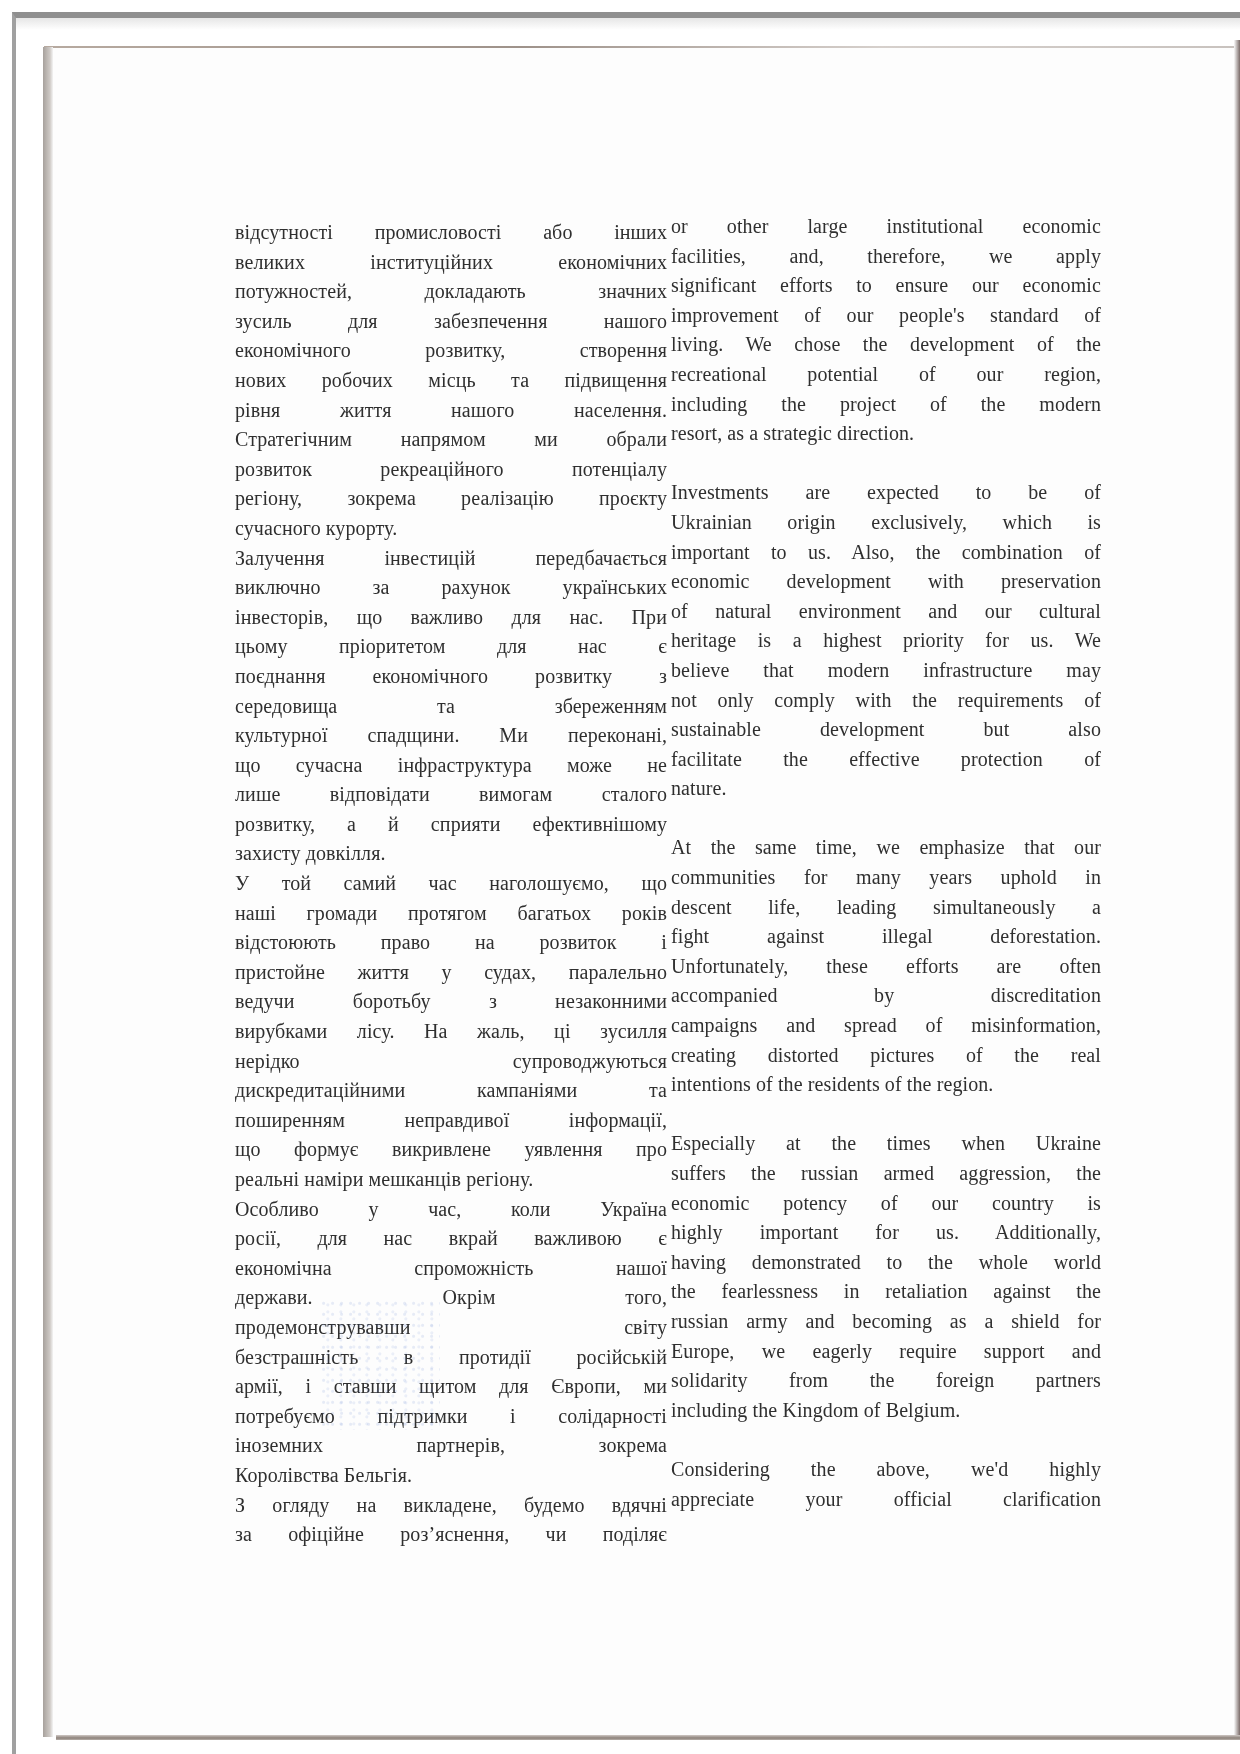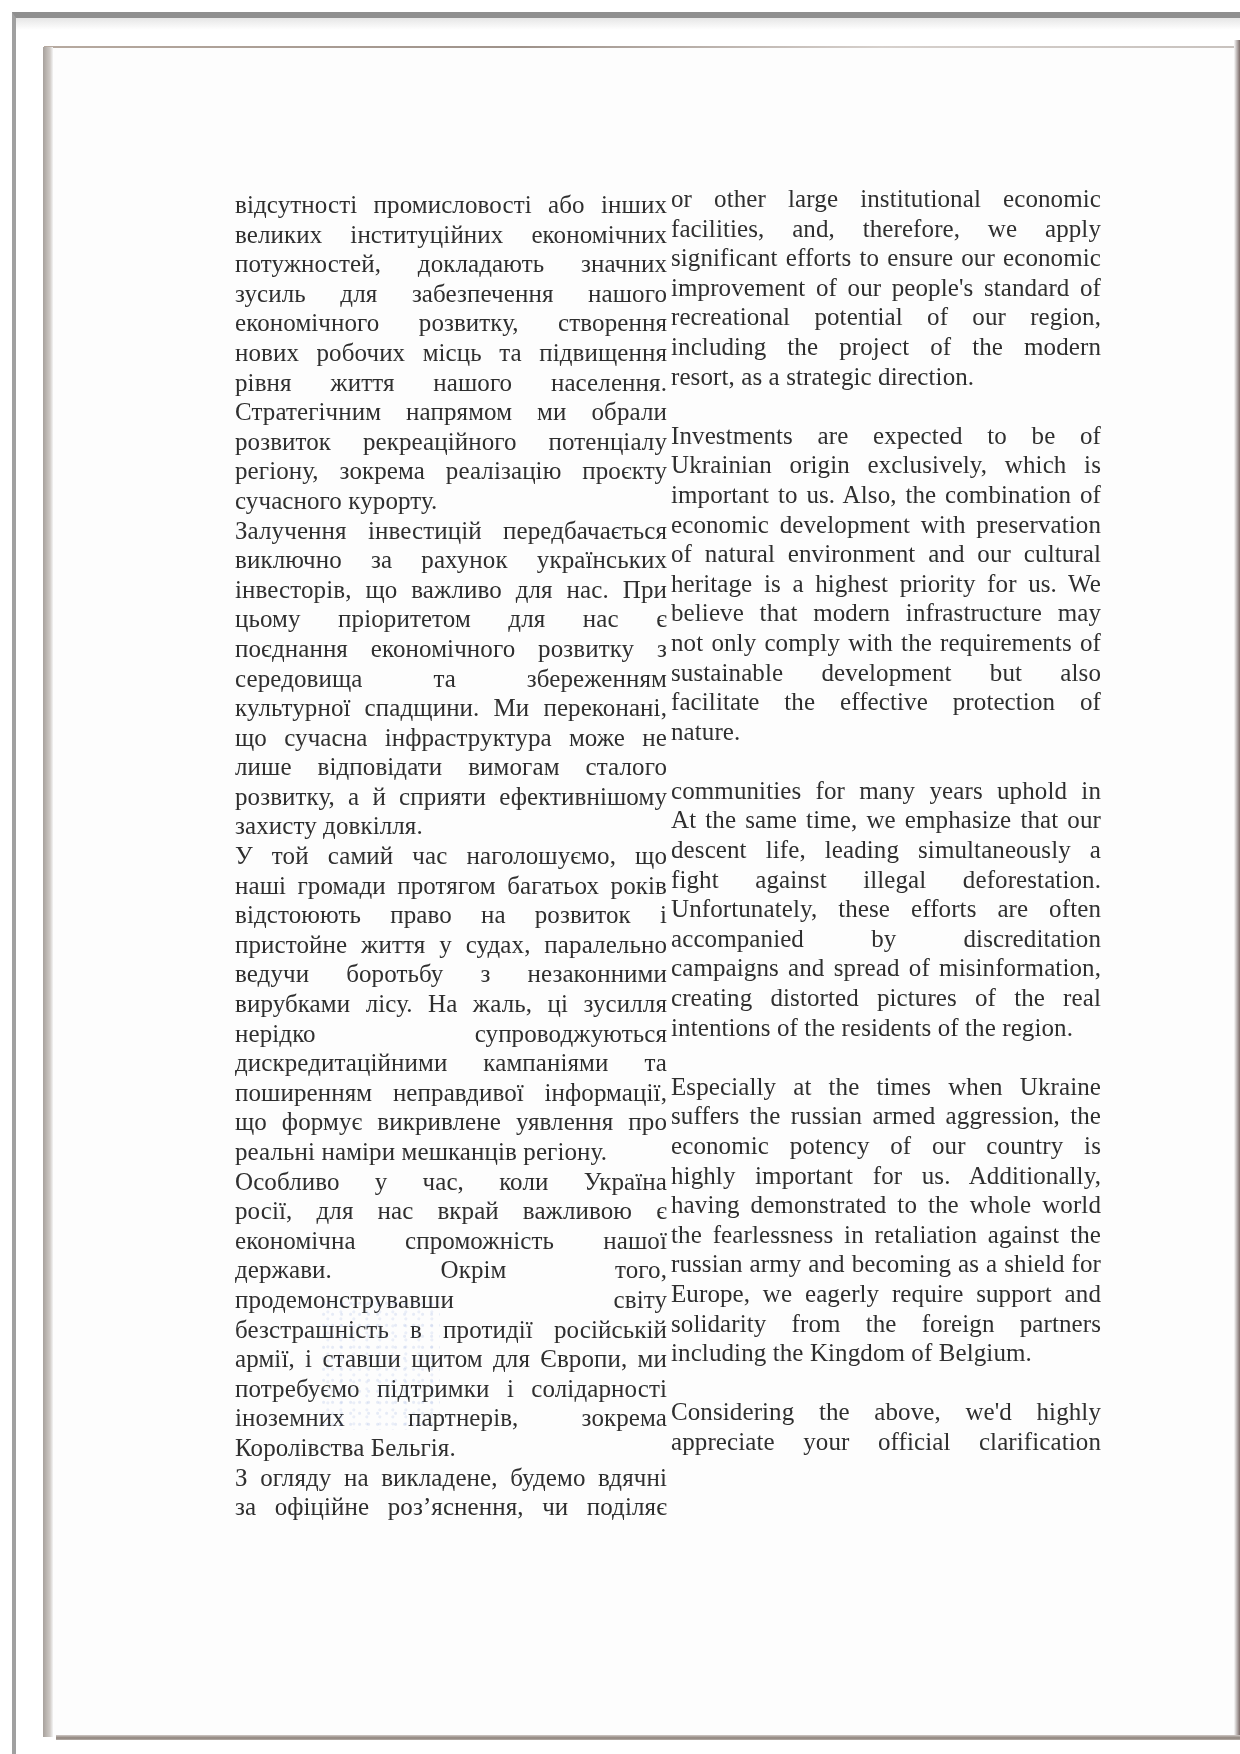--- a/index.html
+++ b/index.html
@@ -64,23 +64,24 @@
       position: absolute;
       left: 56px;
       top: 1735px;
       width: 1184px;
       height: 5px;
       background: linear-gradient(to bottom, #cfc8c4, #8d827b 60%, #b8b0aa);
     }
 
     .col {
       position: absolute;
-      font-size: 25px;
+      font-size: 20px;
       line-height: 29.6px;
       letter-spacing: 0.1px;
+      margin-top: 28px;
     }
     .col-uk {
       left: 235px;
       top: 190px;
       width: 432px;
     }
     .col-en {
       left: 671px;
       top: 184px;
       width: 430px;
@@ -183,40 +184,41 @@
     <span class="line">за офіційне роз’яснення, чи поділяє</span>
   </div>
 </div>
 
 <div class="col col-en">
   <div class="para">
     <span class="line">or other large institutional economic</span>
     <span class="line">facilities, and, therefore, we apply</span>
     <span class="line">significant efforts to ensure our economic</span>
     <span class="line">improvement of our people's standard of</span>
+    <span class="line">living. We chose the development of the</span>
     <span class="line">recreational potential of our region,</span>
     <span class="line">including the project of the modern</span>
     <span class="line last">resort, as a strategic direction.</span>
   </div>
   <div class="para" style="margin-top:29.6px;">
     <span class="line">Investments are expected to be of</span>
     <span class="line">Ukrainian origin exclusively, which is</span>
     <span class="line">important to us. Also, the combination of</span>
     <span class="line">economic development with preservation</span>
     <span class="line">of natural environment and our cultural</span>
     <span class="line">heritage is a highest priority for us. We</span>
     <span class="line">believe that modern infrastructure may</span>
     <span class="line">not only comply with the requirements of</span>
     <span class="line">sustainable development but also</span>
     <span class="line">facilitate the effective protection of</span>
     <span class="line last">nature.</span>
   </div>
   <div class="para">
+    <span class="line">At the same time, we emphasize that our</span>
     <span class="line">communities for many years uphold in</span>
-    <span class="line">At the same time, we emphasize that our</span>
     <span class="line">descent life, leading simultaneously a</span>
     <span class="line">fight against illegal deforestation.</span>
     <span class="line">Unfortunately, these efforts are often</span>
     <span class="line">accompanied by discreditation</span>
     <span class="line">campaigns and spread of misinformation,</span>
     <span class="line">creating distorted pictures of the real</span>
     <span class="line last">intentions of the residents of the region.</span>
   </div>
   <div class="para">
     <span class="line">Especially at the times when Ukraine</span>

